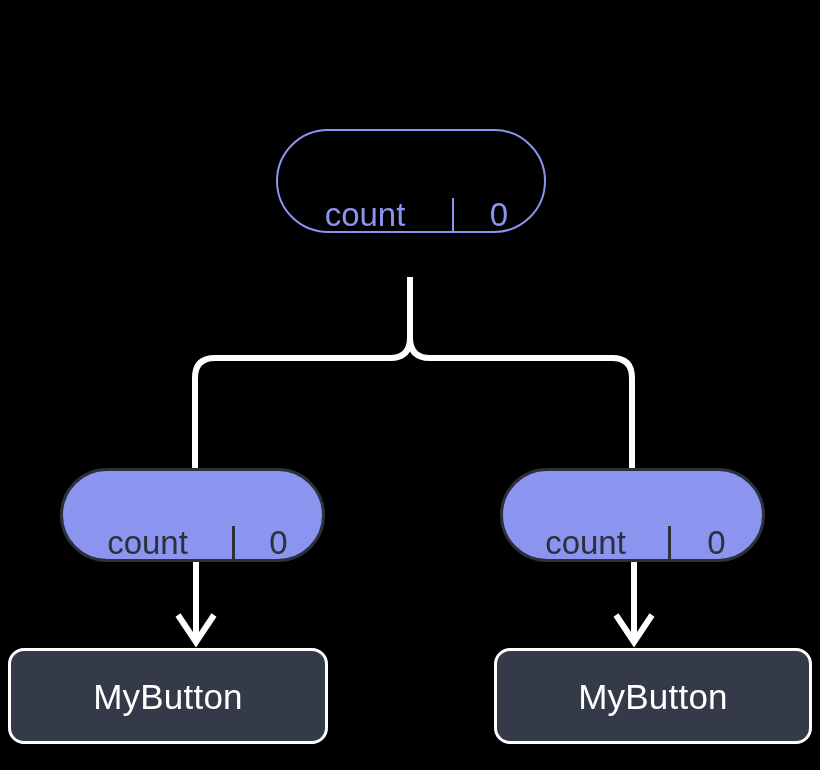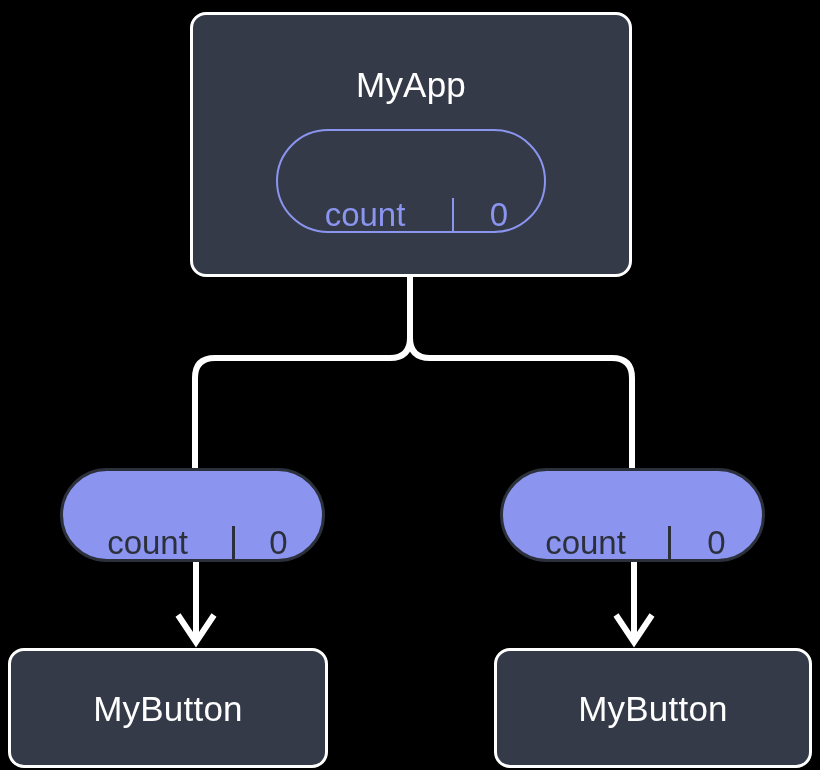--- a/index.html
+++ b/index.html
@@ -57,21 +57,21 @@
     top: 12px;
     width: 442px;
     height: 265px;
   }
   #root-component .component-title {
     margin-top: 52px;
   }
 
   
   .leaf-component {
-    height: 120px;
+    height: 96px;
     justify-content: center;
   }
   #leaf-component-left {
     left: 8px;
     top: 648px;
     width: 320px;
   }
   #leaf-component-right {
     left: 494px;
     top: 648px;
@@ -171,23 +171,20 @@
              Q 632 358 632 378
              L 632 470" fill="none" stroke="#ffffff" stroke-width="6" stroke-linecap="butt" stroke-linejoin="round"></path>
 
     <line x1="196" y1="560" x2="196" y2="640" stroke="#ffffff" stroke-width="6"></line>
     <polyline points="178,615 196,642 214,615" fill="none" stroke="#ffffff" stroke-width="6" stroke-linecap="butt" stroke-linejoin="miter"></polyline>
 
     <line x1="634" y1="560" x2="634" y2="640" stroke="#ffffff" stroke-width="6"></line>
     <polyline points="616,615 634,642 652,615" fill="none" stroke="#ffffff" stroke-width="6" stroke-linecap="butt" stroke-linejoin="miter"></polyline>
   </svg>
 
-  <div id="root-component" class="component-box">
-    <div class="component-title">MyApp</div>
-  </div>
 
   <div id="root-state-capsule" class="state-capsule outline">
     <div class="capsule-key">count</div>
     <div class="capsule-value">0</div>
   </div>
 
   <div id="prop-capsule-left" class="state-capsule filled">
     <div class="capsule-key">count</div>
     <div class="capsule-value">0</div>
   </div>

